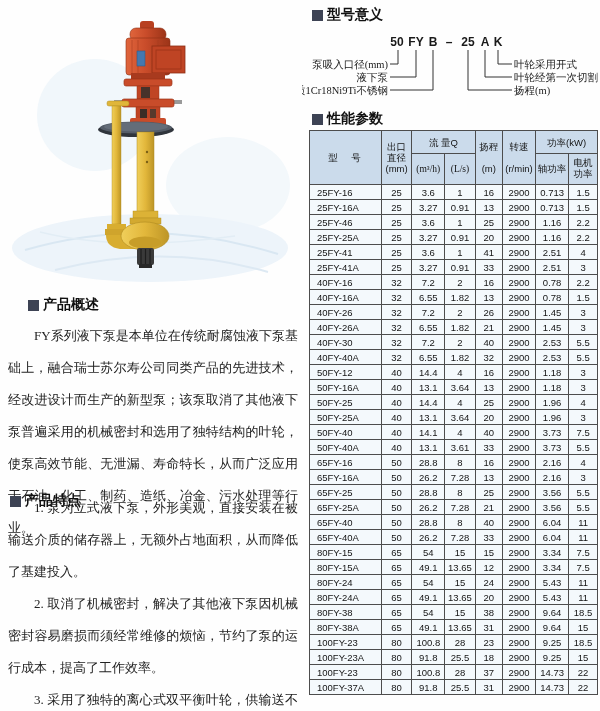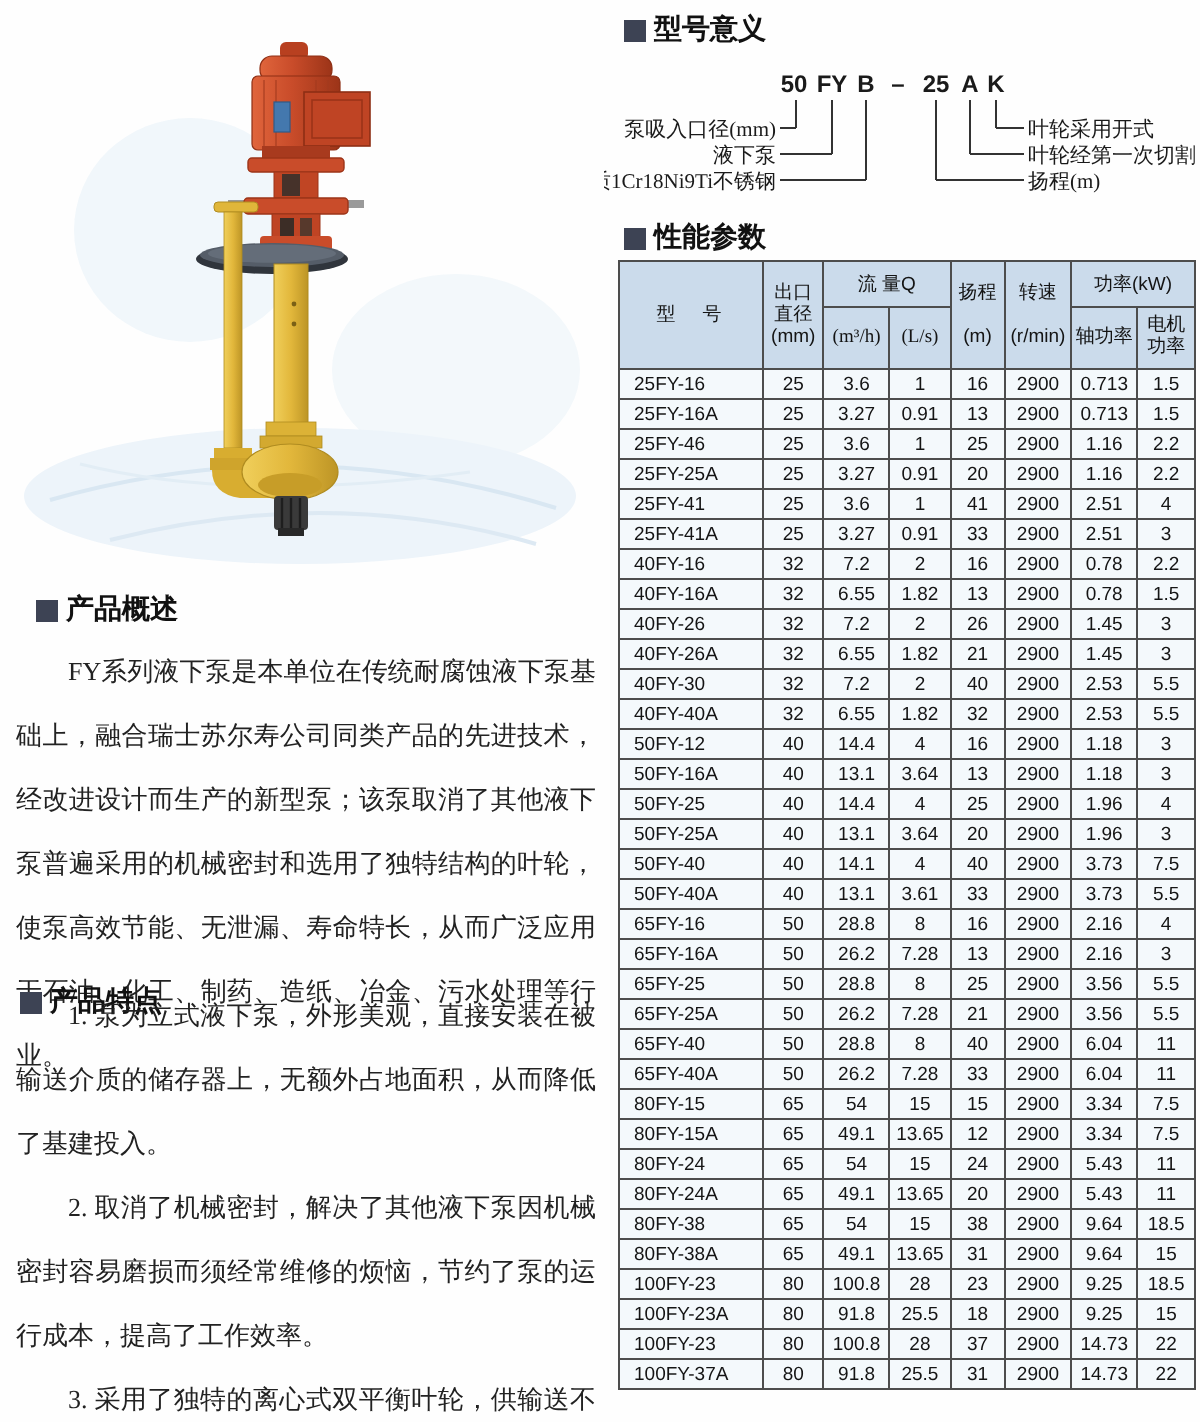--- a/index.html
+++ b/index.html
@@ -132,21 +132,21 @@
   </g>
   <g>
     <rect x="137" y="248" width="17" height="17" rx="2" fill="#3a3a3a"></rect>
     <line x1="141" y1="249" x2="141" y2="264" stroke="#1e1e1e" stroke-width="1.2"></line>
     <line x1="145.5" y1="249" x2="145.5" y2="264" stroke="#1e1e1e" stroke-width="1.2"></line>
     <line x1="150" y1="249" x2="150" y2="264" stroke="#1e1e1e" stroke-width="1.2"></line>
     <rect x="139" y="264" width="13" height="4" fill="#282828"></rect>
   </g>
 </svg>
 
-<h2 class="sec-head" style="left:18px;top:296px;">
+<h2 class="sec-head" style="left:28px;top:296px;">
   <span class="sq"></span>
   <span>产品概述</span>
 </h2>
 <div class="para" style="top:320px;">
   <p>FY系列液下泵是本单位在传统耐腐蚀液下泵基础上，融合瑞士苏尔寿公司同类产品的先进技术，经改进设计而生产的新型泵；该泵取消了其他液下泵普遍采用的机械密封和选用了独特结构的叶轮，使泵高效节能、无泄漏、寿命特长，从而广泛应用于石油、化工、制药、造纸、冶金、污水处理等行业。</p>
 </div>
 
 <h2 class="sec-head" style="left:10px;top:477px;margin-top:15px;">
   <span class="sq"></span>
   <span>产品特点</span>

